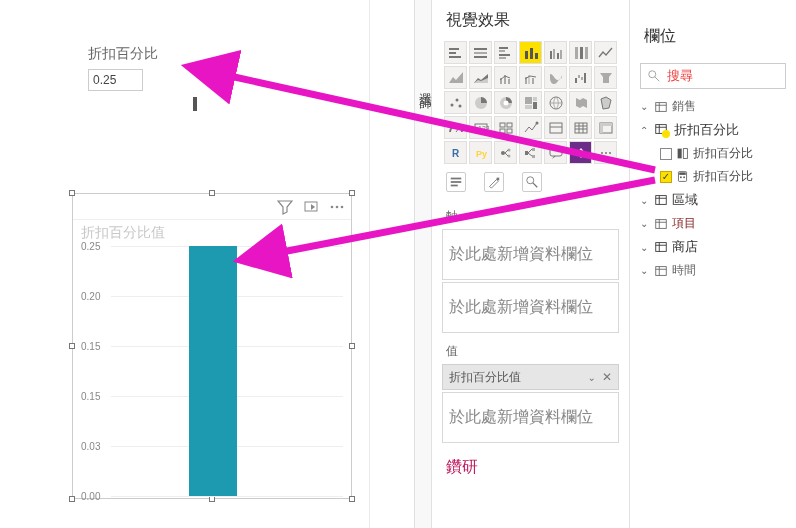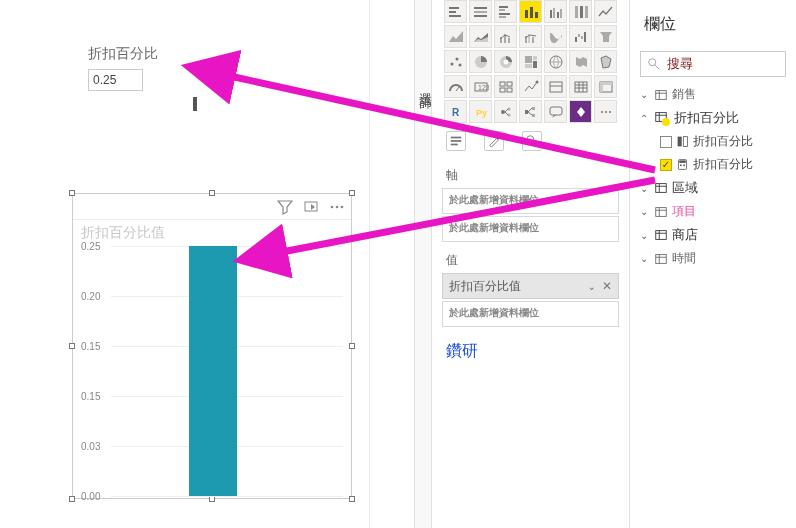--- a/index.html
+++ b/index.html
@@ -32,28 +32,28 @@
   
   .viz-panel { position: absolute; left: 432px; top: 0; width: 198px; height: 528px; border-right: 1px solid #e1e1e1; background: #fff; }
   .panel-title { font-size: 16px; color: #333; padding: 10px 14px; }
   .viz-grid { display: grid; grid-template-columns: repeat(7, 23px); grid-auto-rows: 23px; gap: 2px 2px; padding: 0 12px; }
   .viz-icon { width: 23px; height: 23px; background: #f3f2f1; border: 1px solid #e1dfdd; display:flex; align-items:center; justify-content:center; }
   .viz-icon.sel { background: #fce100; }
   .viz-icon svg { width: 16px; height: 16px; }
   .extras { display:flex; gap:18px; padding: 8px 14px; color:#666;}
   .extras span { width:20px; height:20px; display:inline-flex; align-items:center; justify-content:center; border:1px solid #ccc; border-radius:2px;}
   .section-label { font-size: 12px; color: #666; padding: 8px 14px 2px; }
-  .well { margin: 2px 10px; border: 1px solid #d8d8d8; min-height: 26px; padding: 4px 6px; font-size: 10px; color: #888; font-weight: bold; }
+  .well { margin: 2px 10px; border: 1px solid #d8d8d8; min-height: 26px; padding: 14px 6px; font-size: 16px; color: #888; }
   .pill { margin: 2px 10px; background: #e6e6e6; border: 1px solid #d0d0d0; height: 26px; display:flex; align-items:center; padding: 0 6px; font-size: 12px; color: #555; position: relative;}
   .pill .dd { position:absolute; right: 22px; font-size:10px; color:#777;}
   .pill .x { position:absolute; right: 6px; font-size:12px; color:#777;}
-  .drill-label { font-size: 16px; color:#1d4ed8; padding: 12px 14px 0;}
-  
-  .fields-panel { position: absolute; left: 630px; top: 4px; width: 166px; height: 404px; background: #fff; }
-  .search-box { margin: 6px 10px; border: 1px solid #ccc; height: 26px; display:flex; align-items:center; padding: 0 6px; color:#7f1d1d; font-size: 13px; gap:6px;}
+  .drill-label { font-size: 16px; color:#be185d; padding: 12px 14px 0;}
+  
+  .fields-panel { position: absolute; left: 630px; top: 16px; width: 166px; height: 404px; background: #fff; }
+  .search-box { margin: 6px 10px; border: 1px solid #ccc; height: 26px; display:flex; align-items:center; padding: 0 6px; color:#ef4444; font-size: 13px; gap:6px;}
   .field-row { display:flex; align-items:center; padding: 3px 10px; font-size: 13px; color: #333; gap: 4px;}
   .field-row.table { font-weight: 400;}
   .field-row .caret { width: 10px; font-size: 10px; color: #666;}
   .field-row .tbl-icon { width:14px; height:14px; }
   .field-row.sub { padding-left: 30px; font-size: 12px; color:#444;}
   .cb { width:12px; height:12px; border:1px solid #888; display:inline-flex; align-items:center; justify-content:center; font-size:10px; line-height:1;}
   .cb.checked { background:#fce100; border-color:#caa700;}
   .calc-icon { width:13px; height:13px; }
   .badge { width:8px;height:8px; background:#fce100; border-radius:50%; margin-left:-6px; margin-top:8px; position:relative; z-index:1;}
   .icon-stack { position: relative; display:inline-flex;}
@@ -126,20 +126,21 @@
 </div>
 
 <div class="tabstrip">
   <svg class="tab-rotated" width="14" height="14" viewBox="0 0 16 16">
       <path d="M10 3l-5 5 5 5" fill="none" stroke="#888" stroke-width="1.4"></path>
     </svg>
   <div class="tab-filters">篩選</div>
 </div>
 
 <div class="viz-panel">
+  <div class="panel-title">視覺效果</div>
   <div class="viz-grid">
 
     <div class="viz-icon">
         <svg viewBox="0 0 16 16">
           <rect x="1" y="3" width="10" height="2" fill="#777"></rect>
           <rect x="1" y="7" width="7" height="2" fill="#777"></rect>
           <rect x="1" y="11" width="12" height="2" fill="#777"></rect>
         </svg>
       </div>
     <div class="viz-icon">
@@ -471,21 +472,21 @@
       </svg>
     <span>區域</span>
   </div>
   <div class="field-row table">
     <span class="caret">⌄</span>
     <svg class="tbl-icon" viewBox="0 0 16 16">
         <rect x="2" y="3" width="12" height="10" fill="none" stroke="#666"></rect>
         <line x1="2" y1="6" x2="14" y2="6" stroke="#666"></line>
         <line x1="6" y1="3" x2="6" y2="13" stroke="#666"></line>
       </svg>
-    <span style="font-size:12px;color:#ec4899">項目</span>
+    <span style="font-size:12px;color:#7f1d1d">項目</span>
   </div>
   <div class="field-row table">
     <span class="caret">⌄</span>
     <svg class="tbl-icon" viewBox="0 0 16 16">
         <rect x="2" y="3" width="12" height="10" fill="none" stroke="#333"></rect>
         <line x1="2" y1="6" x2="14" y2="6" stroke="#333"></line>
         <line x1="6" y1="3" x2="6" y2="13" stroke="#333"></line>
       </svg>
     <span>商店</span>
   </div>

